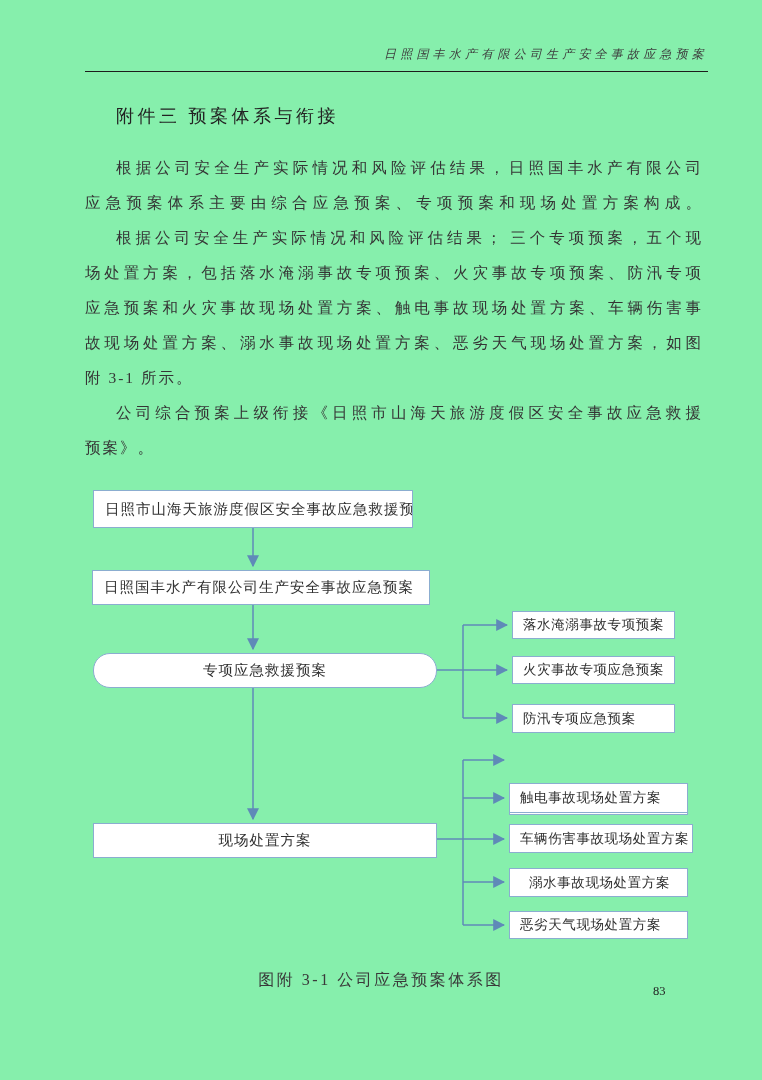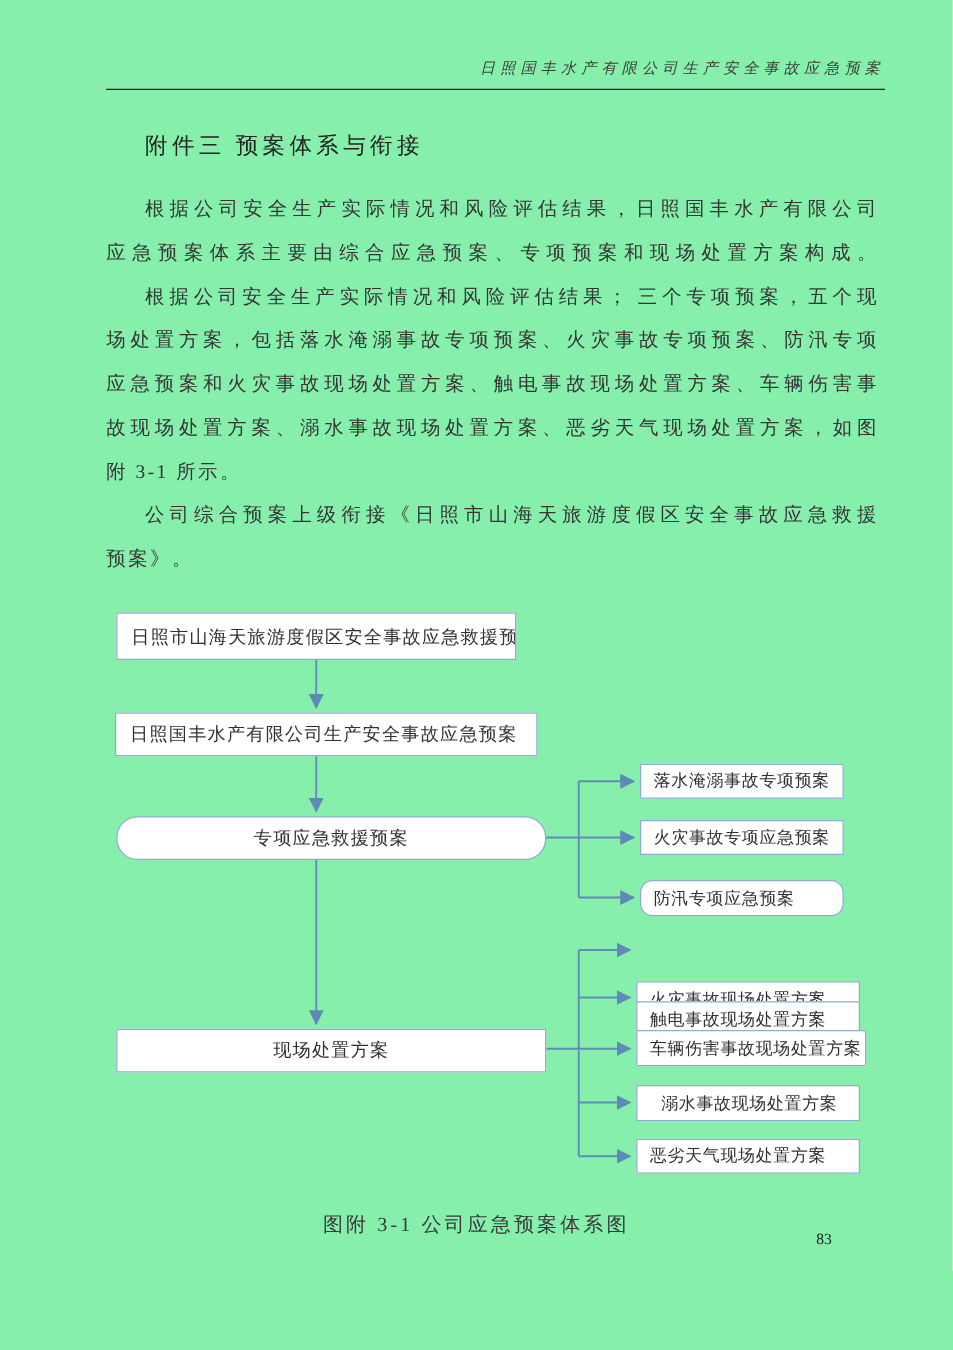--- a/index.html
+++ b/index.html
@@ -117,24 +117,24 @@
     <div class="fc-box leftpad" style="left:5px;top:8px;width:320px;height:38px;">日照市山海天旅游度假区安全事故应急救援预案</div>
 
     <div class="fc-box leftpad" style="left:4px;top:88px;width:338px;height:35px;">日照国丰水产有限公司生产安全事故应急预案</div>
 
     <div class="fc-box center" style="left:5px;top:171px;width:344px;height:35px;border-radius:17px;">专项应急救援预案</div>
 
     <div class="fc-box center" style="left:5px;top:341px;width:344px;height:35px;">现场处置方案</div>
 
     <div class="fc-box small" style="left:424px;top:129px;width:163px;height:28px;">落水淹溺事故专项预案</div>
     <div class="fc-box small" style="left:424px;top:174px;width:163px;height:28px;">火灾事故专项应急预案</div>
-    <div class="fc-box small" style="left:424px;top:222px;width:163px;height:29px;border-radius:10px;">防汛专项应急预案</div>
+    <div class="fc-box small" style="left:424px;top:222px;width:163px;height:29px;">防汛专项应急预案</div>
 
     <div class="fc-box small" style="left:421px;top:263px;width:179px;height:30px;margin-top:40px;">火灾事故现场处置方案</div>
-    <div class="fc-box small" style="left:421px;top:319px;width:179px;height:30px;">触电事故现场处置方案</div>
+    <div class="fc-box small" style="left:421px;top:301px;width:179px;height:30px;">触电事故现场处置方案</div>
     <div class="fc-box small" style="left:421px;top:342px;width:184px;height:29px;">车辆伤害事故现场处置方案</div>
     <div class="fc-box small" style="left:421px;top:386px;width:179px;height:29px;padding-left:19px;">溺水事故现场处置方案</div>
     <div class="fc-box small" style="left:421px;top:429px;width:179px;height:28px;">恶劣天气现场处置方案</div>
   </div>
 
   <div class="fc-caption">图附 3-1 公司应急预案体系图</div>
 
   <div class="page-number">83</div>
 
 </div>

